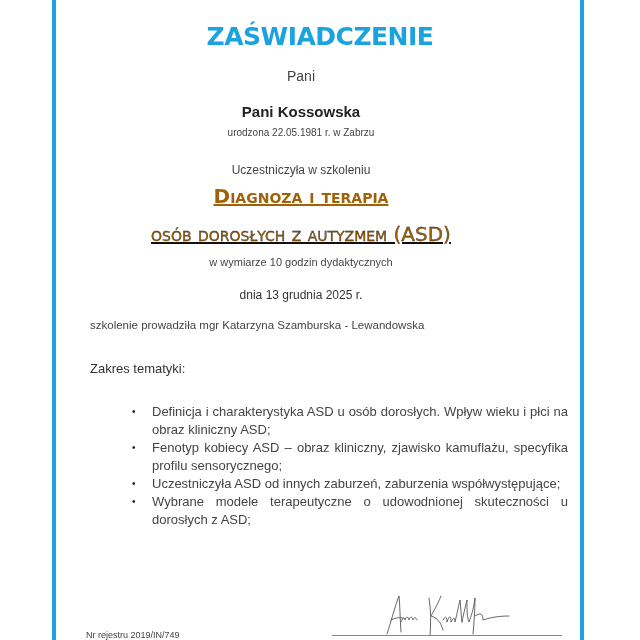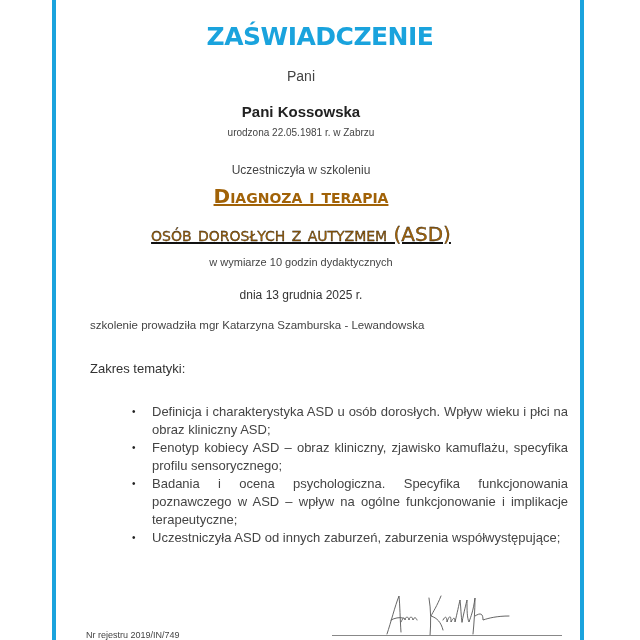--- a/index.html
+++ b/index.html
@@ -66,22 +66,22 @@
 <div class="center course-2">osób dorosłych z autyzmem (ASD)</div>
 <div class="center hours">w wymiarze 10 godzin dydaktycznych</div>
 <div class="center date">dnia 13 grudnia 2025 r.</div>
 
 <div class="leader">szkolenie prowadziła mgr Katarzyna Szamburska - Lewandowska</div>
 <div class="scope-label">Zakres tematyki:</div>
 
 <ul class="topics">
   <li>Definicja i charakterystyka ASD u osób dorosłych. Wpływ wieku i płci na obraz kliniczny ASD;</li>
   <li>Fenotyp kobiecy ASD – obraz kliniczny, zjawisko kamuflażu, specyfika profilu sensorycznego;</li>
-  <li>Badania i ocena psychologiczna. Specyfika funkcjonowania poznawczego w ASD – wpływ na ogólne funkcjonowanie i implikacje terapeutyczne;</li>
   <li>Uczestniczyła ASD od innych zaburzeń, zaburzenia współwystępujące;</li>
+  <li>Wybrane modele terapeutyczne o udowodnionej skuteczności u dorosłych z ASD;</li>
 </ul>
 
 <svg class="signature" viewBox="0 0 125 44">
   <g fill="none" stroke="#555" stroke-width="0.9" stroke-linecap="round">
     <path d="M2 42 C6 30, 10 14, 14 4 C15 14, 15 26, 16 40"></path>
     <path d="M6 28 C10 26, 14 25, 18 26"></path>
     <path d="M16 30 C18 26, 19 24, 20 28 C21 24, 23 24, 24 28 C25 24, 27 24, 28 28 C29 25, 31 25, 32 28"></path>
     <path d="M44 6 C46 18, 46 30, 45 44"></path>
     <path d="M56 4 C52 14, 48 20, 46 24 C52 26, 56 30, 58 38"></path>
     <path d="M58 28 C60 24, 62 24, 62 30 C64 24, 66 22, 66 30 C68 26, 70 24, 70 30 C72 22, 74 12, 75 8 C76 16, 76 24, 77 30"></path>

